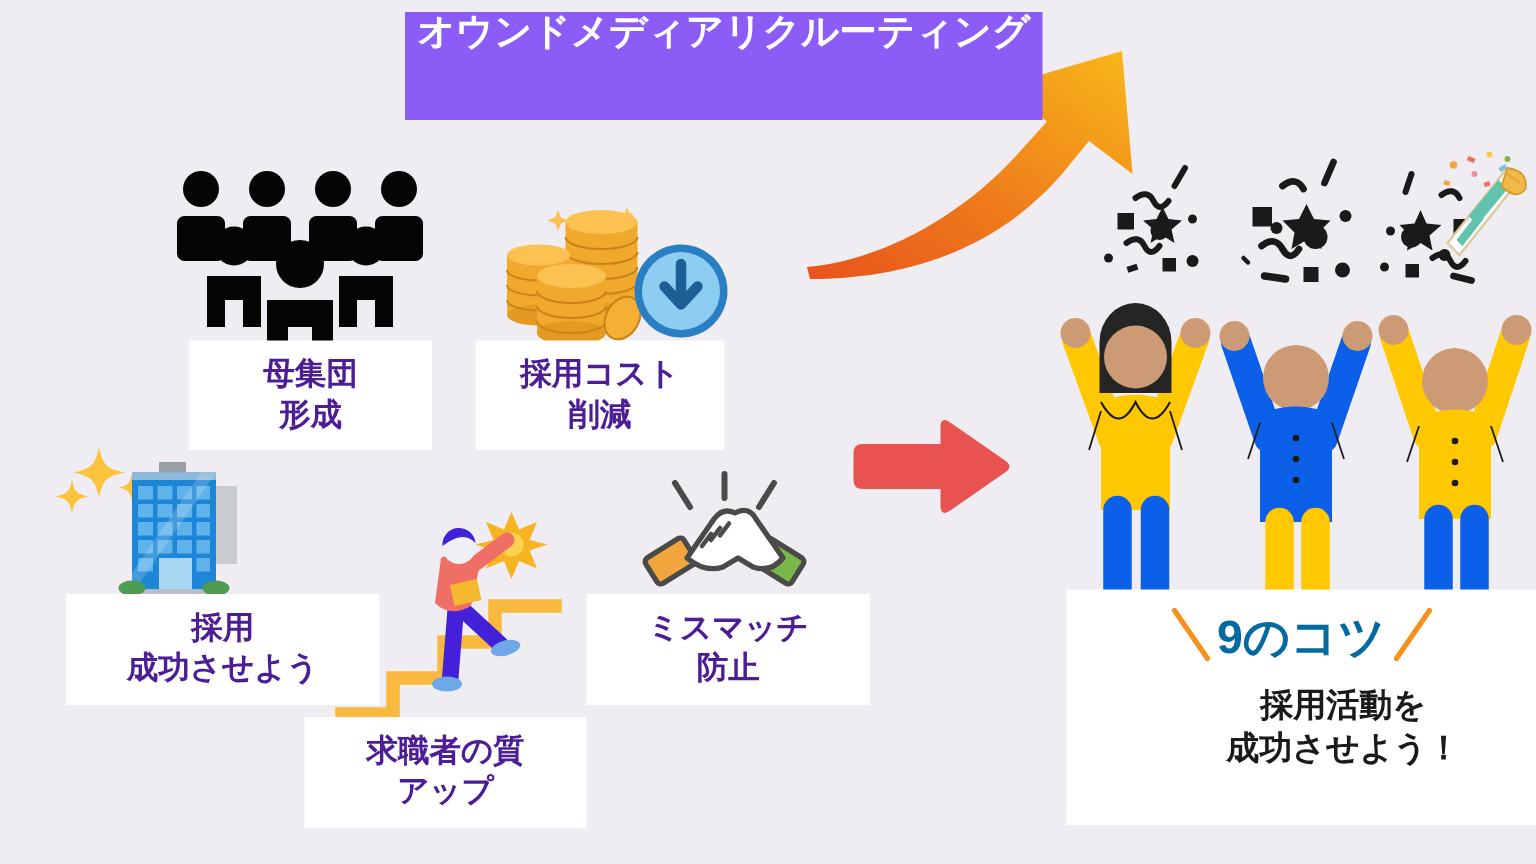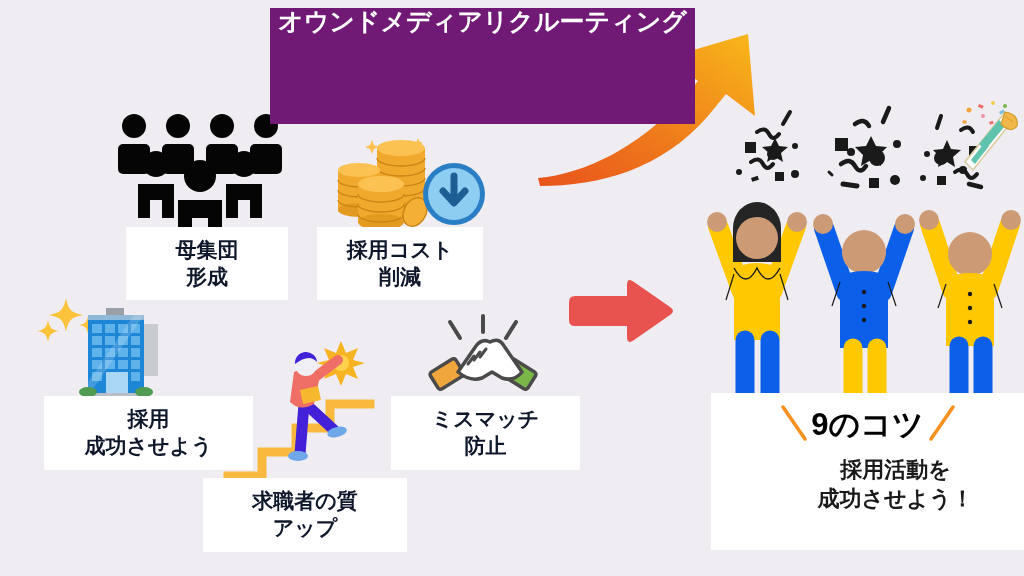--- a/index.html
+++ b/index.html
@@ -20,22 +20,22 @@
     background: #efedf1;
     overflow: hidden;
   }
 
   
   .title-banner {
     position: absolute;
     left: 270px;
     top: 8px;
     width: 425px;
-    height: 116px;
-    background: #701a75;
+    height: 72px;
+    background: #8b5cf6;
     display: flex;
     flex-direction: column;
     align-items: center;
     justify-content: flex-start;
     z-index: 30;
   }
   .title-line1 {
     color: #ffffff;
     font-size: 25px;
     font-weight: 700;
@@ -63,31 +63,31 @@
 
   
   .label-card {
     position: absolute;
     background: #ffffff;
     display: flex;
     flex-direction: column;
     align-items: center;
     justify-content: center;
     text-align: center;
-    color: #0f172a;
+    color: #4c1d95;
     font-weight: 700;
     line-height: 1.28;
     z-index: 20;
   }
   .label-card span { display: block; white-space: nowrap; }
 
   #card-bosyudan  { left: 126px; top: 227px; width: 162px; height: 73px; font-size: 21px; }
   #card-cost      { left: 317px; top: 227px; width: 166px; height: 73px; font-size: 21px; }
   #card-branding  { left: 8px;   top: 396px; width: 209px; height: 74px; font-size: 21px; margin-left: 36px; }
-  #card-quality   { left: 203px; top: 478px; width: 204px; height: 74px; font-size: 21px; }
+  #card-quality   { left: 203px; top: 478px; width: 188px; height: 74px; font-size: 21px; }
   #card-mismatch  { left: 391px; top: 396px; width: 189px; height: 74px; font-size: 21px; }
 
   
   .icon-people   { position: absolute; left: 112px; top: 108px; width: 176px; height: 122px; z-index: 15; }
   .icon-coins    { position: absolute; left: 332px; top: 132px; width: 158px; height: 98px; z-index: 15; }
   .icon-building { position: absolute; left: 30px;  top: 284px; width: 142px; height: 118px; z-index: 15; }
   .icon-stairs   { position: absolute; left: 222px; top: 332px; width: 160px; height: 150px; z-index: 15; }
   .icon-handshake{ position: absolute; left: 428px; top: 312px; width: 110px; height: 86px; z-index: 15; }
 
   
@@ -133,21 +133,21 @@
     height: 157px;
     background: #ffffff;
     z-index: 20;
   }
   .result-headline {
     position: absolute;
     left: 0;
     top: 16px;
     width: 313px;
     text-align: center;
-    color: #000000;
+    color: #0369a1;
     font-size: 31px;
     font-weight: 700;
     line-height: 1;
     white-space: nowrap;
   }
   .result-sub {
     position: absolute;
     left: 0;
     top: 62px;
     width: 313px;

